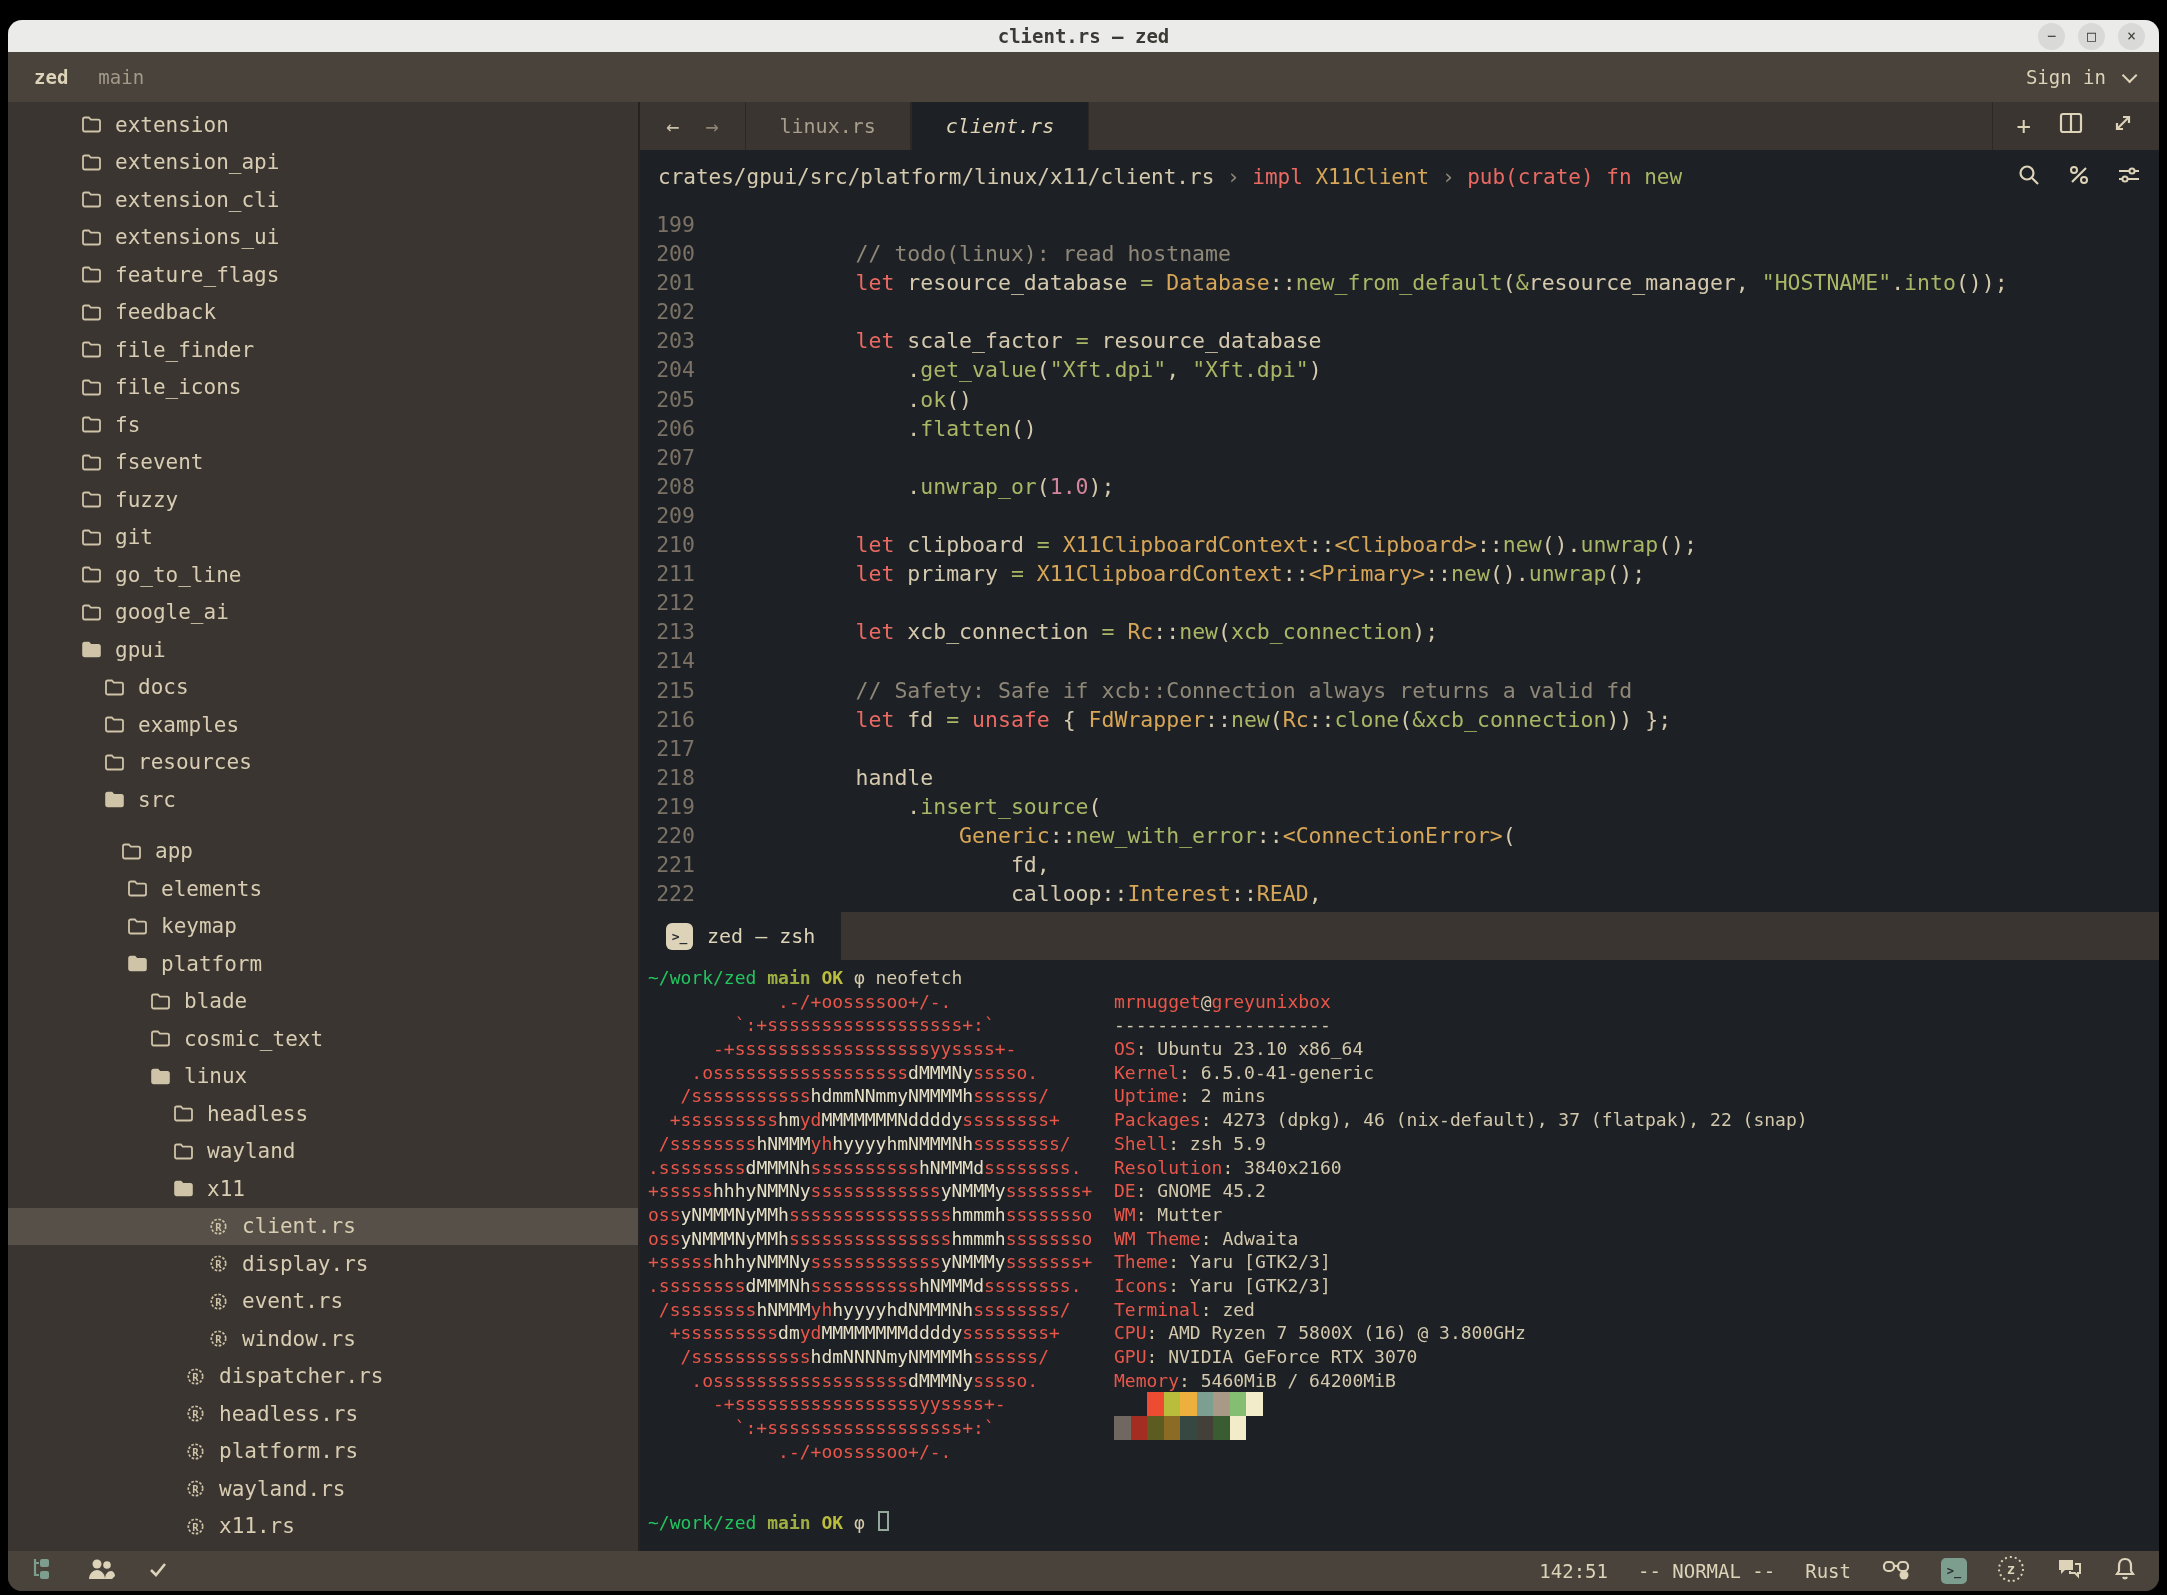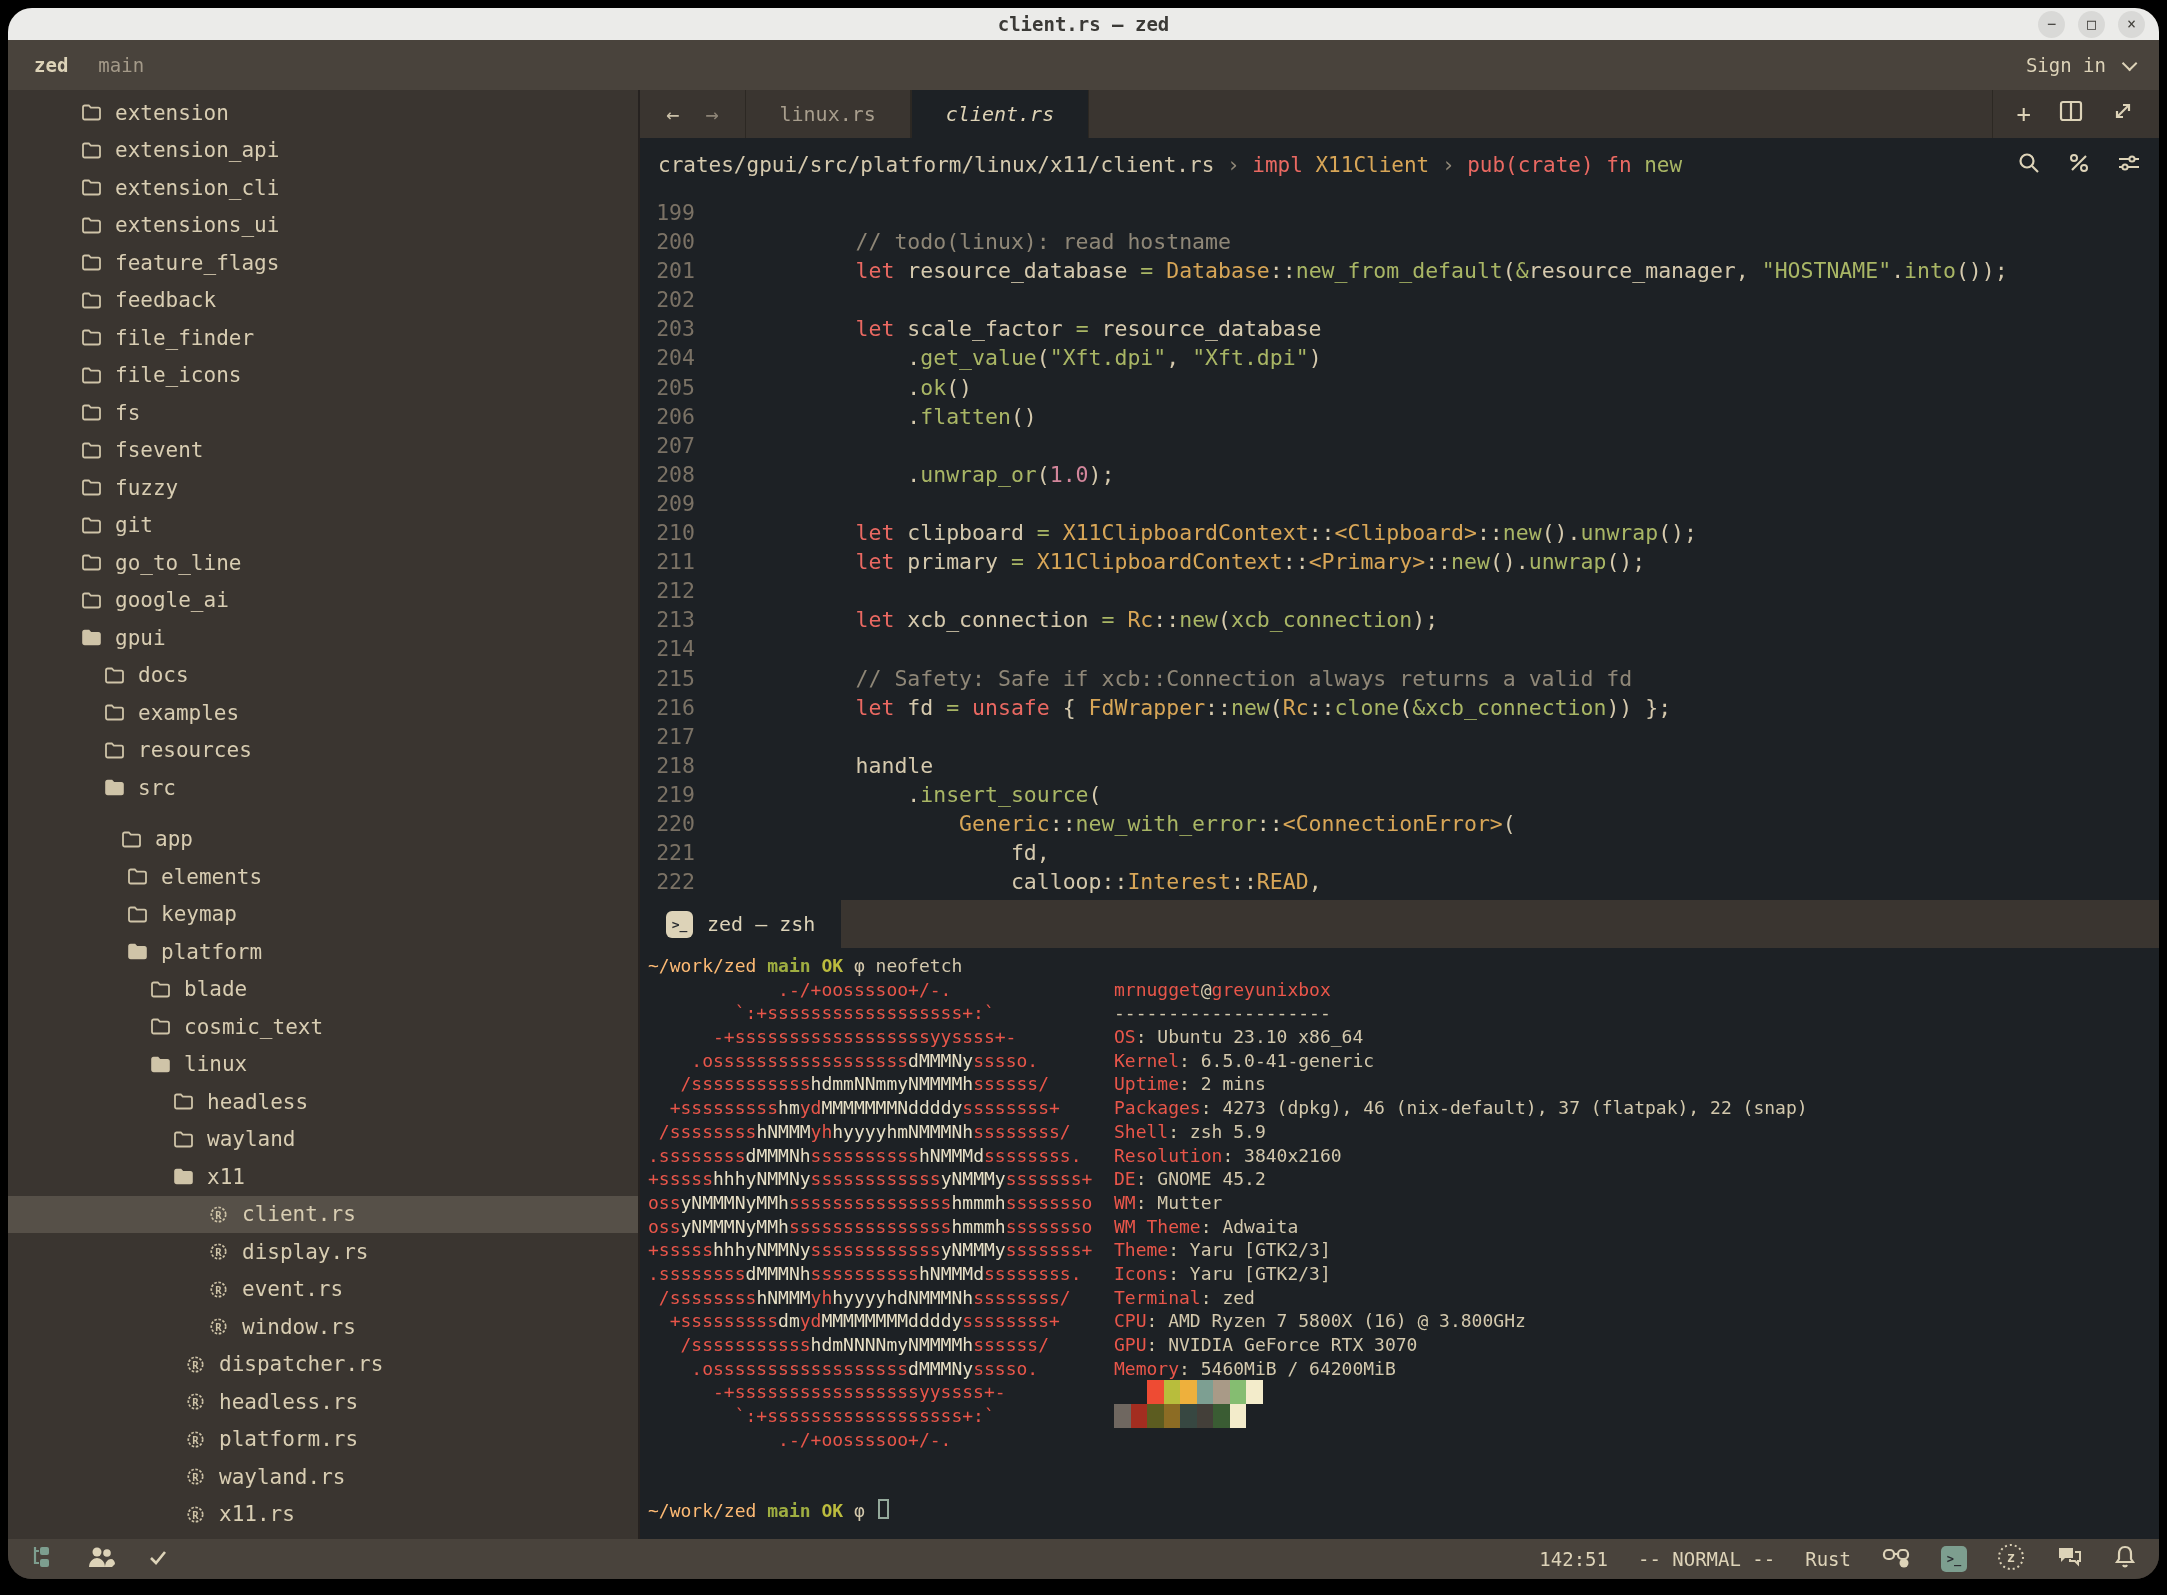--- a/index.html
+++ b/index.html
@@ -1,19 +1,19 @@
 <!DOCTYPE html>
 <html><head>
 <meta charset="utf-8">
 <style>
   * { margin:0; padding:0; box-sizing:border-box; }
   body { background:#000; font-family:"DejaVu Sans Mono", monospace; }
   .screen { position:relative; width:2167px; height:1595px; background:#000; overflow:hidden; }
-  .window { position:absolute; left:8px; top:8px; width:2151px; height:1571px;
-            border-radius:24px; overflow:hidden; display:flex; flex-direction:column;
+  .window { position:absolute; left:8px; top:20px; width:2151px; height:1571px;
+            border-radius:14px; overflow:hidden; display:flex; flex-direction:column;
             background:#3a3530;justify-content:center; }
 
   
   .titlebar { height:32px; background:#ebebe9; position:relative; flex:none; }
   .titlebar .title { position:absolute; left:0; right:0; top:0; height:32px; line-height:32px;
                      text-align:center; font-weight:bold; font-size:19px; color:#3b3a37; }
   .win-controls { position:absolute; right:14px; top:2px; height:28px; display:flex; gap:13px; align-items:center; }
   .win-btn { width:27px; height:27px; border-radius:50%; background:#d9d9d7; color:#44423e;
              display:flex; align-items:center; justify-content:center; font-size:15px; line-height:1; }
 
@@ -61,21 +61,21 @@
   
   .terminal { flex:1; display:flex; flex-direction:column; min-height:0; }
   .term-tabbar { height:48px; background:#3a3530; display:flex; align-items:stretch; flex:none; }
   .term-tab { display:flex; align-items:center; gap:14px; padding:0 26px; background:#1d2125; color:#ddd3b8; font-size:20px; }
   .term-tab-icon { width:27px; height:27px; border-radius:6px; background:#ddd3b8; color:#2a2d31;
                    font-size:13px; font-weight:bold; display:flex; align-items:center; justify-content:center; }
   .term-content { flex:1; background:#1d2125; padding:6px 0 0 8px; overflow:hidden; font-size:18px; }
   .trow { height:23.7px; line-height:23.7px; display:flex; white-space:pre; }
   .trow pre { font-family:inherit; }
   .t-art { width:466px; flex:none; }
-  .t-r{color:#e9564a} .t-w{color:#e8e0c6} .t-p{color:#d3c8ac} .t-o{color:#fdba74}
+  .t-r{color:#e9564a} .t-w{color:#e8e0c6} .t-p{color:#d3c8ac} .t-o{color:#22c55e}
   .t-g{color:#9fae41;font-weight:bold} .t-y{color:#bcbc3e;font-weight:bold}
   .cursor-block { display:inline-block; width:11px; height:20px; border:2px solid #94a99b; vertical-align:middle; margin-left:2px; }
   .palette-row { display:flex; height:23.7px; }
   .palette-row .pblock { width:16.5px; height:23.7px; flex:none; }
 
   
   .statusbar { height:40px; background:#49433c; display:flex; align-items:center; padding:0 22px; flex:none;
                color:#ddd3b8; font-size:19px; }
   .statusbar .left { display:flex; gap:30px; align-items:center; }
   .statusbar .right { margin-left:auto; display:flex; gap:30px; align-items:center; }

